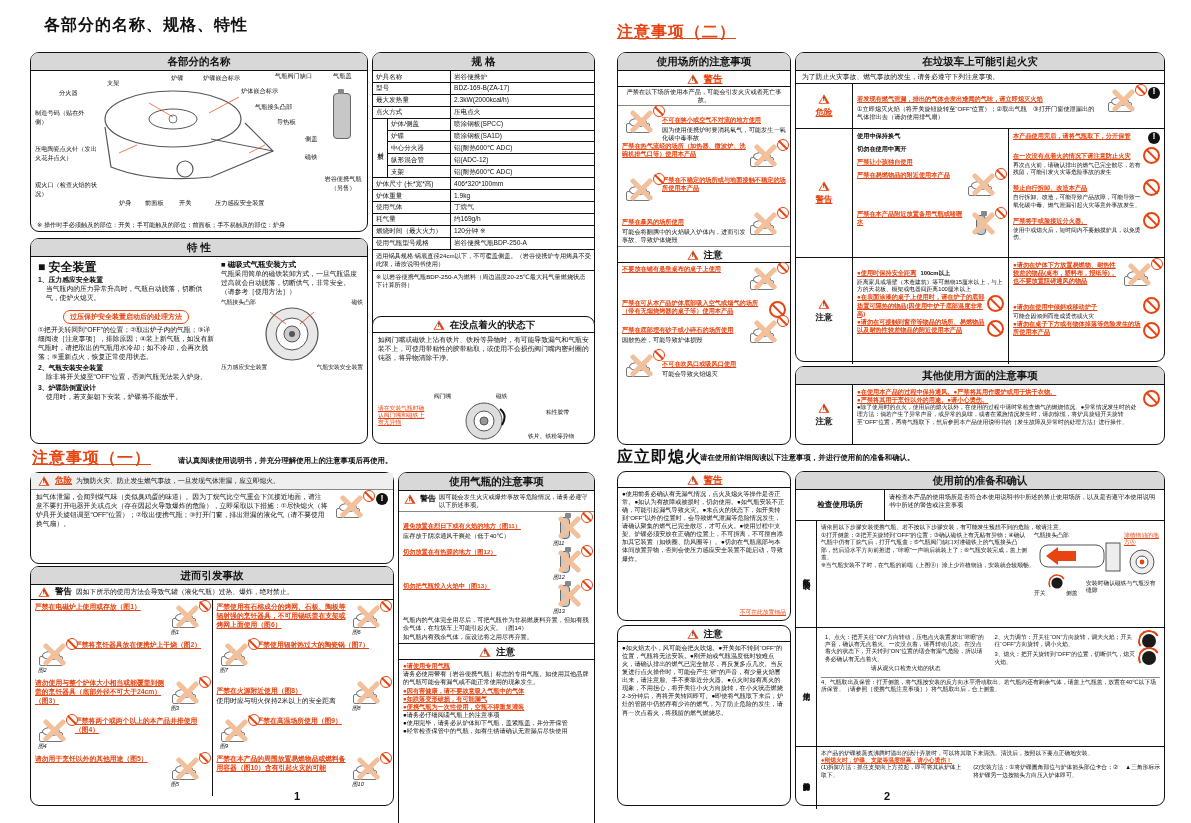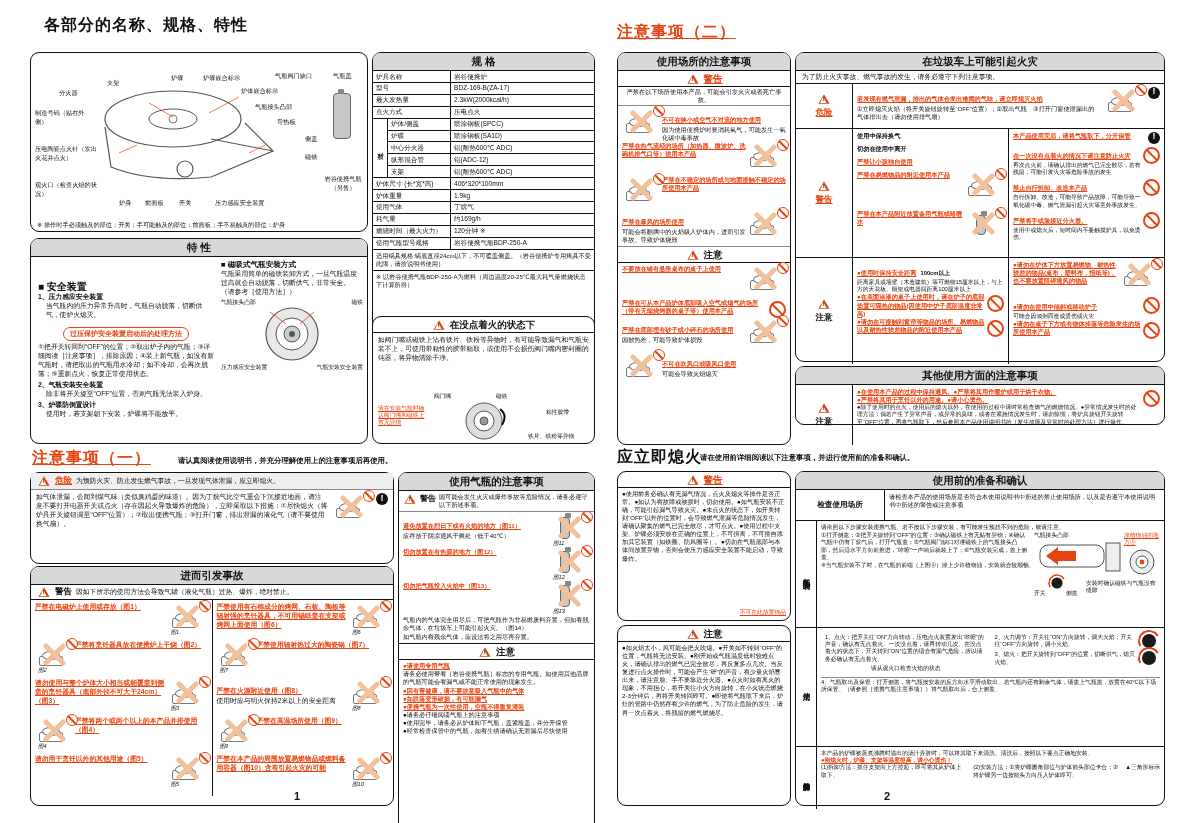--- a/index.html
+++ b/index.html
@@ -57,20 +57,21 @@
   .itm{margin-bottom:4px;}
 </style>
 </head>
 <body>
 
 <div id="stage">
 
   <div class="ttl" style="left:32px;top:15px;margin-left:12px;">各部分的名称、规格、特性</div>
 
   <div class="box" style="left:30px;top:52px;width:338px;height:180px;">
+    <div class="hdr">各部分的名称</div>
     <div class="abs" style="inset:18px 2px 22px 2px;">
       <svg class="abs" style="left:56px;top:12px;" width="196" height="112" viewBox="0 0 196 112">
         <ellipse cx="84" cy="36" rx="68" ry="28" fill="none" stroke="#555" stroke-width="1.2"></ellipse>
         <ellipse cx="84" cy="36" rx="24" ry="10" fill="none" stroke="#555"></ellipse>
         <circle cx="84" cy="36" r="4" fill="none" stroke="#777"></circle>
         <path d="M16,44 L22,84 Q62,100 122,94 L184,68 L156,40" fill="none" stroke="#555" stroke-width="1.2"></path>
         <path d="M122,56 L184,68" fill="none" stroke="#555"></path>
         <circle cx="96" cy="86" r="8" fill="none" stroke="#555" stroke-width="1.2"></circle>
         <line x1="60" y1="20" x2="84" y2="34" stroke="#e84411" stroke-width=".7"></line>
         <line x1="150" y1="14" x2="120" y2="30" stroke="#e84411" stroke-width=".7"></line>
@@ -170,21 +171,21 @@
           <div class="sv">岩谷便携气瓶BDP-250-A</div>
         </div>
     </div>
     <div class="t6 seph" style="padding:2px 3px;">适用锅具规格:锅底直径24cm以下，不可覆盖侧盖。（岩谷便携炉专用烤具不受此限，请按说明书使用）</div>
     <div class="t6 seph" style="padding:2px 3px;">※ 以岩谷便携气瓶BDP-250-A为燃料（周边温度20-25℃最大耗气量燃烧状态下计算所得）</div>
   </div>
 
   <div class="box" style="left:30px;top:238px;width:338px;height:206px;">
     <div class="hdr">特 性</div>
     <div class="abs" style="left:7px;top:21px;width:176px;bottom:3px;">
-      <div class="t bold" style="font-size:10px;margin-top:20px;">■ 安全装置</div>
+      <div class="t bold" style="font-size:12px;">■ 安全装置</div>
       <div class="t bold">1、压力感应安全装置</div>
       <div class="t" style="padding-left:8px;">当气瓶内的压力异常升高时，气瓶自动脱落，切断供气，使炉火熄灭。</div>
       <div style="text-align:center;margin:2px 0;"><span class="pill">过压保护安全装置启动后的处理方法</span></div>
       <div class="t">①把开关转回到“OFF”的位置；②取出炉子内的气瓶；③详细阅读［注意事项］，排除原因；④装上新气瓶，如没有新气瓶时，请把取出的气瓶用水冷却；如不冷却，会再次脱落；⑤重新点火，恢复正常使用状态。</div>
       <div class="t bold" style="margin-top:2px;">2、气瓶安装安全装置</div>
       <div class="t" style="padding-left:8px;">除非将开关旋至“OFF”位置，否则气瓶无法装入炉身。</div>
       <div class="t bold" style="margin-top:2px;">3、炉碟防倒置设计</div>
       <div class="t" style="padding-left:8px;">使用时，若支架朝下安装，炉碟将不能放平。</div>
     </div>
     <div class="abs" style="left:190px;top:21px;width:142px;bottom:3px;">
@@ -564,21 +565,21 @@
             </div>
           <div class="flex">
               <span class="t6 red bold grow">●请勿在桌子下方或有物体掉落等危险发生的场所使用本产品</span>
               <span class="no" style="margin-top:2px;"></span>
             </div>
         </div>
       </div>
     </div>
   </div>
 
-  <div class="box" style="left:795px;top:366px;width:370px;height:59px;">
+  <div class="box" style="left:795px;top:366px;width:370px;height:79px;">
     <div class="hdr">其他使用方面的注意事项</div>
     <div class="frow" style="border-top:none;height:60px;">
       <div class="flab">
           <span class="wtri sm"></span>
           <span>注意</span>
         </div>
       <div class="fcol flex" style="gap:4px;">
         <span class="grow">
           <div class="t6 red bold">●在使用本产品的过程中保持通风。●严禁将其用作暖炉或用于烘干衣物。</div>
           <div class="t6 red bold">●严禁将其用于烹饪以外的用途。●请小心烫伤。</div>

